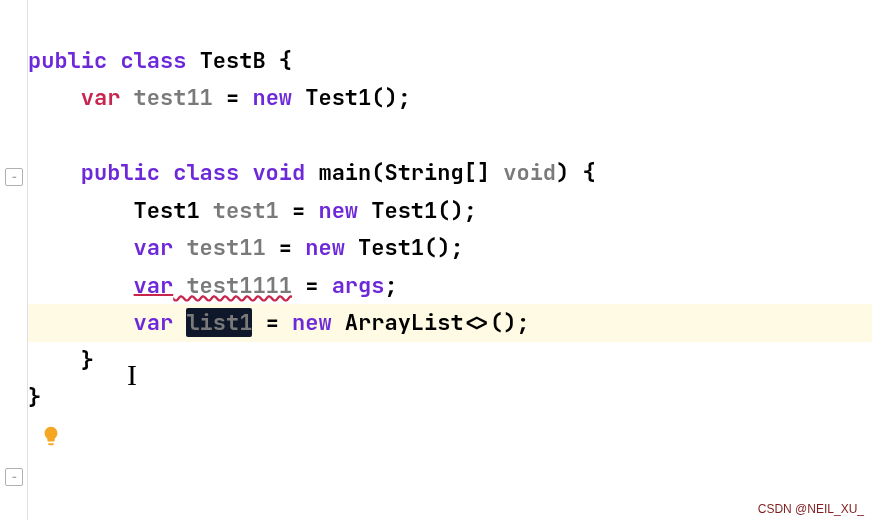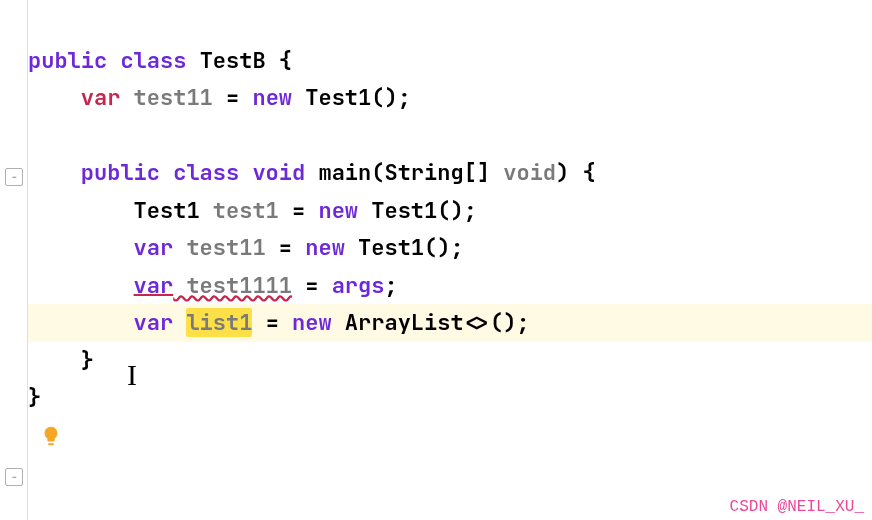--- a/index.html
+++ b/index.html
@@ -39,21 +39,21 @@
       background: #fffae3;
     }
     .kw-blue { color: #6d28d9; font-weight: 700; }
     .kw-red { color: #c7254e; font-weight: 700; }
     .ident { color: #000000; }
     .param { color: #7a7a7a; }
     .punct { color: #000000; }
     .op { color: #000000; }
     .num { color: #1750eb; }
     .var-name { color: #7a7a7a; }
-    .list1-hl { background: #fde047; color: #7a7a7a; border-radius: 2px; }
+    .list1-hl { background: #0f172a; color: #7a7a7a; border-radius: 2px; }
     .underline-squiggle { text-decoration: underline wavy #c7254e; text-decoration-skip-ink: none; }
     .underline-red { text-decoration: underline #c7254e 2px; }
     .fold-marker {
       position: absolute;
       width: 18px;
       height: 18px;
       left: 5px;
       border: 1px solid #b0b0b0;
       background: #ffffff;
       display: flex;
@@ -66,23 +66,23 @@
     .bulb {
       position: absolute;
       left: 40px;
       width: 22px;
       height: 22px;
     }
     .watermark {
       position: absolute;
       right: 8px;
       bottom: 4px;
-      font-size: 16px;
-      color: #ec4899;
-      font-family: Liberation Mono, monospace;
+      font-size: 12px;
+      color: #7f1d1d;
+      font-family: Liberation Sans, sans-serif;
       font-weight: 400;
     }
     .text-cursor {
       position: absolute;
       font-family: serif;
       font-size: 30px;
       color: #000;
       font-weight: 400;
     }
   </style>

